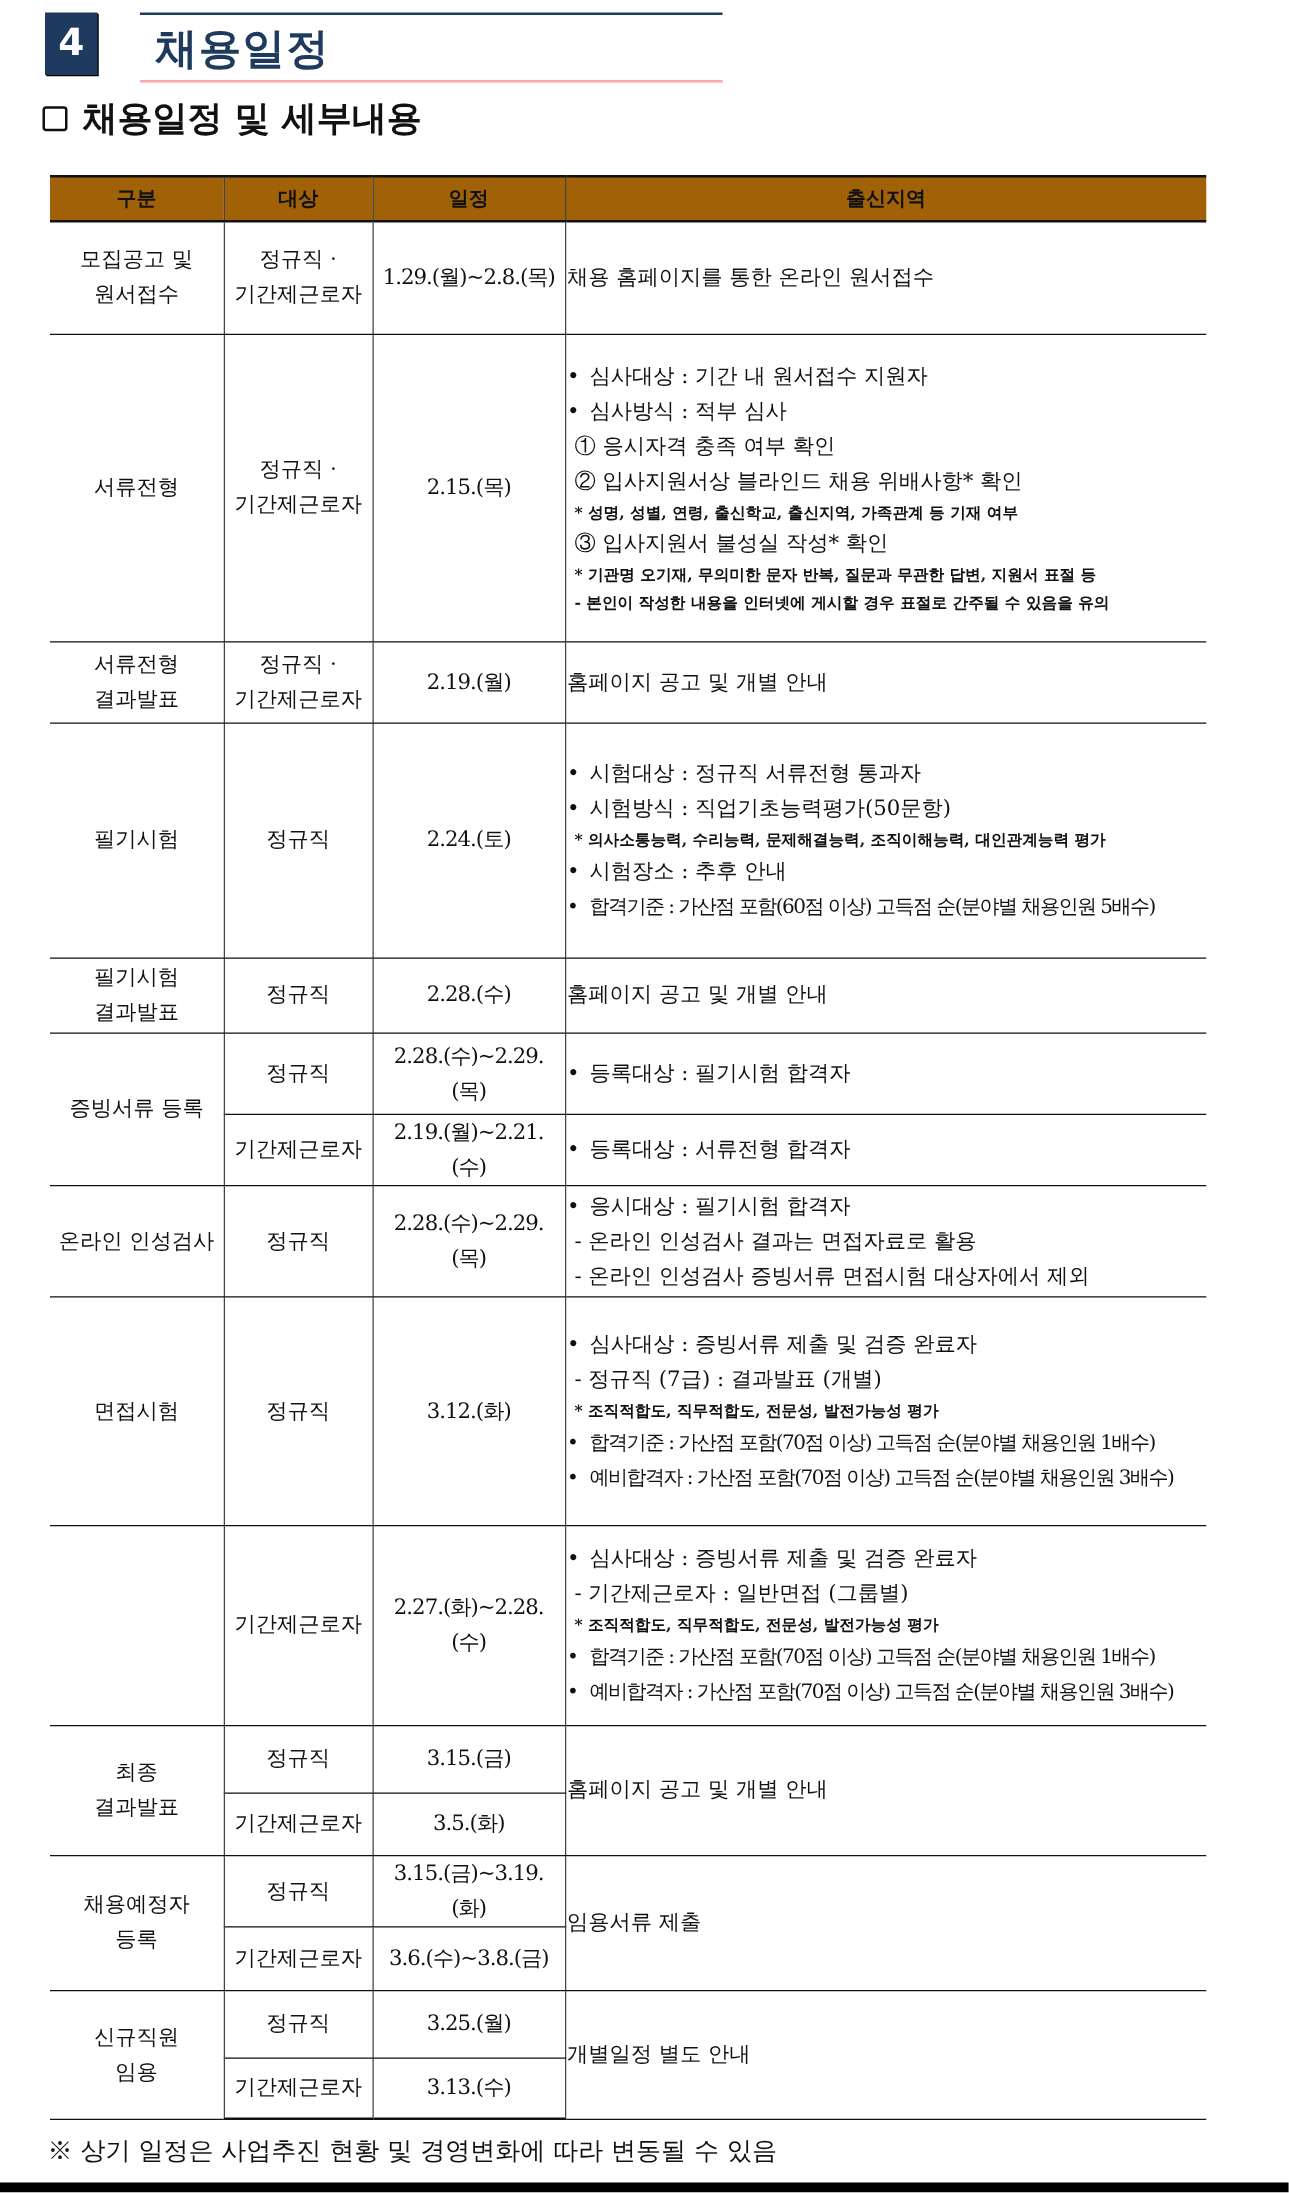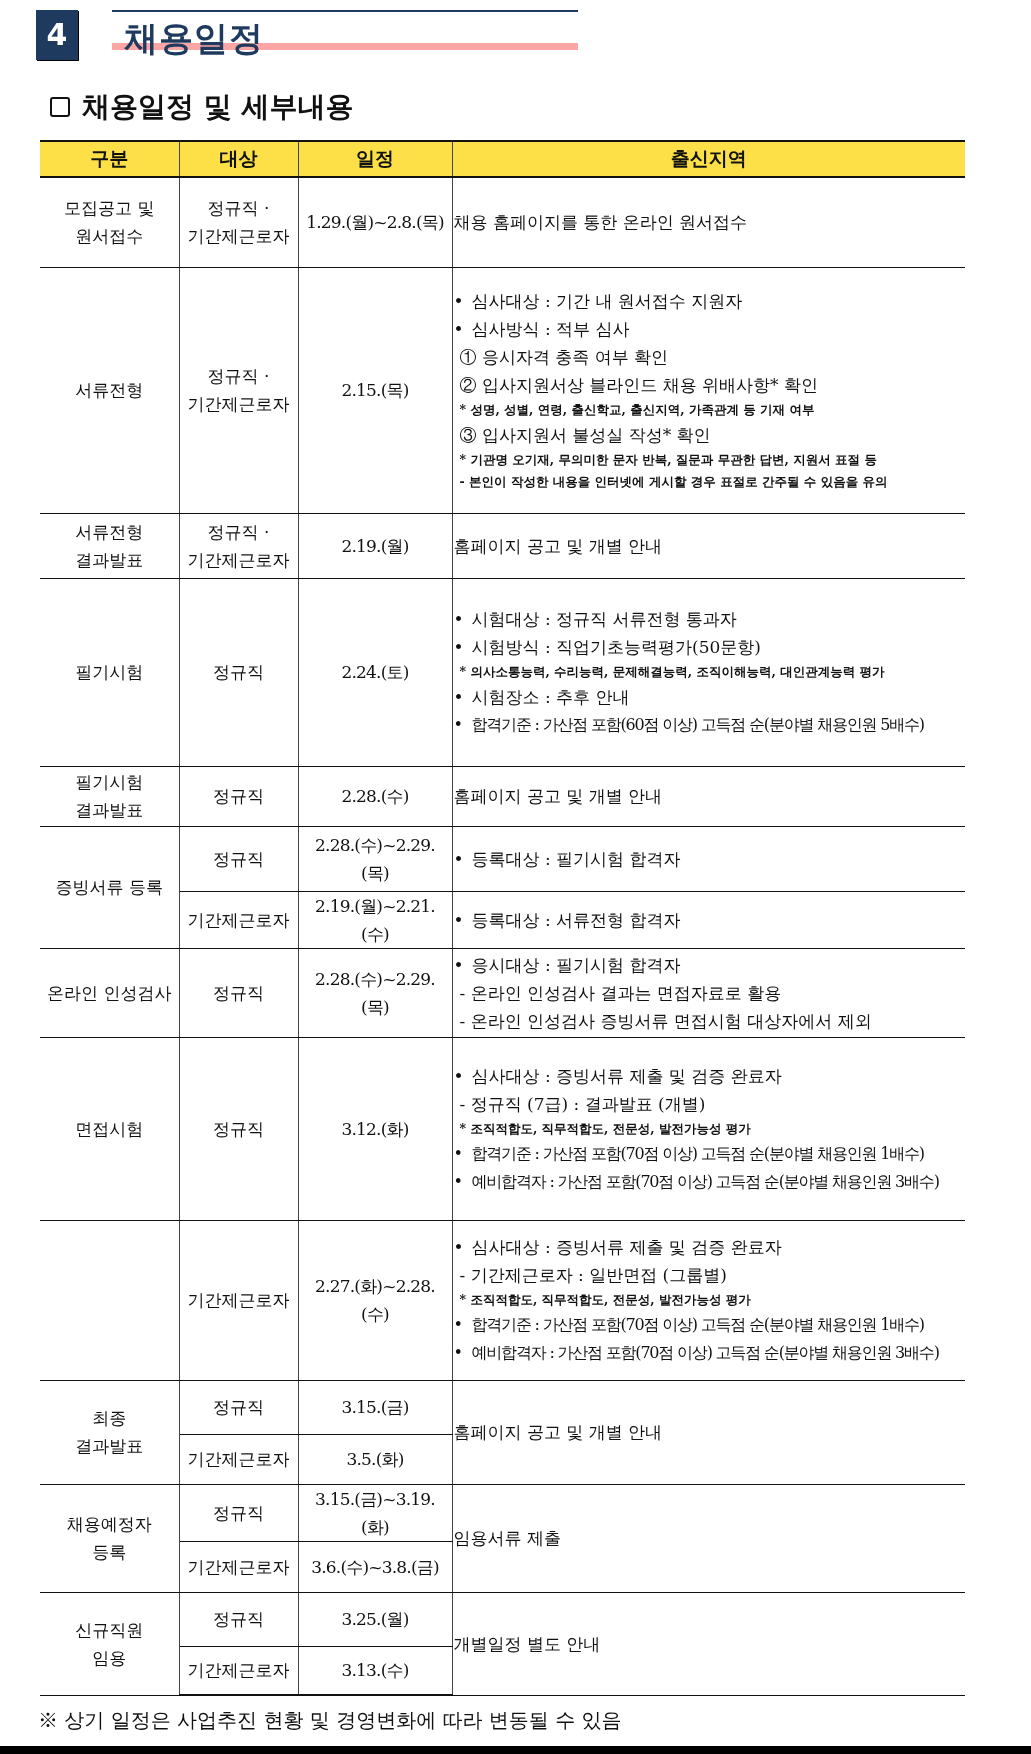--- a/index.html
+++ b/index.html
@@ -2,32 +2,32 @@
 <html><head>
 <meta charset="utf-8">
 <style>
   html, body { margin: 0; padding: 0; background: #ffffff; }
   body { width: 1031px; height: 1754px; position: relative; overflow: hidden;
          font-family: "DejaVu Serif", "Liberation Serif", serif; color: #111; }
   .sec-num { position: absolute; left: 36px; top: 10px; width: 42px; height: 50px;
              background: #1f3a5f; color: #fff; font-family: "DejaVu Sans", sans-serif;
              font-weight: bold; font-size: 30px; line-height: 50px; text-align: center;
              box-shadow: 1px 1px 0 #000; }
-  .sec-title-wrap { position: absolute; left: 112px; top: 10px; width: 466px; height: 40px;
-             border-top: 2px solid #1f3a5f; border-bottom: 7px solid #fca5a5; box-sizing: border-box; }
+  .sec-title-wrap { position: absolute; left: 112px; top: 10px; width: 466px; height: 56px;
+             border-top: 2px solid #1f3a5f; border-bottom: 2px solid #fca5a5; box-sizing: border-box; }
   .sec-title { position: absolute; left: 12px; top: 4px; font-family: "DejaVu Sans", sans-serif;
              font-weight: bold; font-size: 34px; color: #1f3a5f; letter-spacing: 1px; }
-  .sub-title { position: absolute; left: 34px; top: 88px; font-family: "DejaVu Sans", sans-serif;
-             font-weight: bold; font-size: 28px; color: #111; display: flex; align-items: center; margin-left: 16px; }
+  .sub-title { position: absolute; left: 34px; top: 76px; font-family: "DejaVu Sans", sans-serif;
+             font-weight: bold; font-size: 28px; color: #111; display: flex; align-items: center; }
   .checkbox { width: 20px; height: 20px; border: 2px solid #111; border-radius: 3px; margin-right: 12px;
               box-sizing: border-box; display: inline-block; }
   table.sched { position: absolute; left: 40px; top: 140px; width: 925px; border-collapse: collapse;
                 table-layout: fixed; }
-  table.sched th { background: #fde047; font-family: "DejaVu Sans", sans-serif; font-weight: bold;
-                   font-size: 19px; height: 34px; border-top: 2px solid #111; border-bottom: 2px solid #111;
+  table.sched th { background: #a16207; font-family: "DejaVu Sans", sans-serif; font-weight: bold;
+                   font-size: 16px; height: 34px; border-top: 2px solid #111; border-bottom: 2px solid #111;
                    border-left: 1px solid #444; border-right: 1px solid #444; padding: 0; }
   table.sched th:first-child { border-left: none; }
   table.sched th:last-child { border-right: none; }
   table.sched td { border-bottom: 1.5px solid #111; border-left: 1px solid #444; border-right: 1px solid #444;
                    font-size: 17px; text-align: center; vertical-align: middle; padding: 0 4px; line-height: 28px; }
   table.sched td:first-child { border-left: none; }
   table.sched td.detail { border-right: none; text-align: left; padding: 0 1px; }
   table.sched tr.last td { border-bottom: 2px solid #111; }
   td.date { letter-spacing: -0.8px; font-size: 16.5px; }
   .ln { display: block; white-space: nowrap; }

